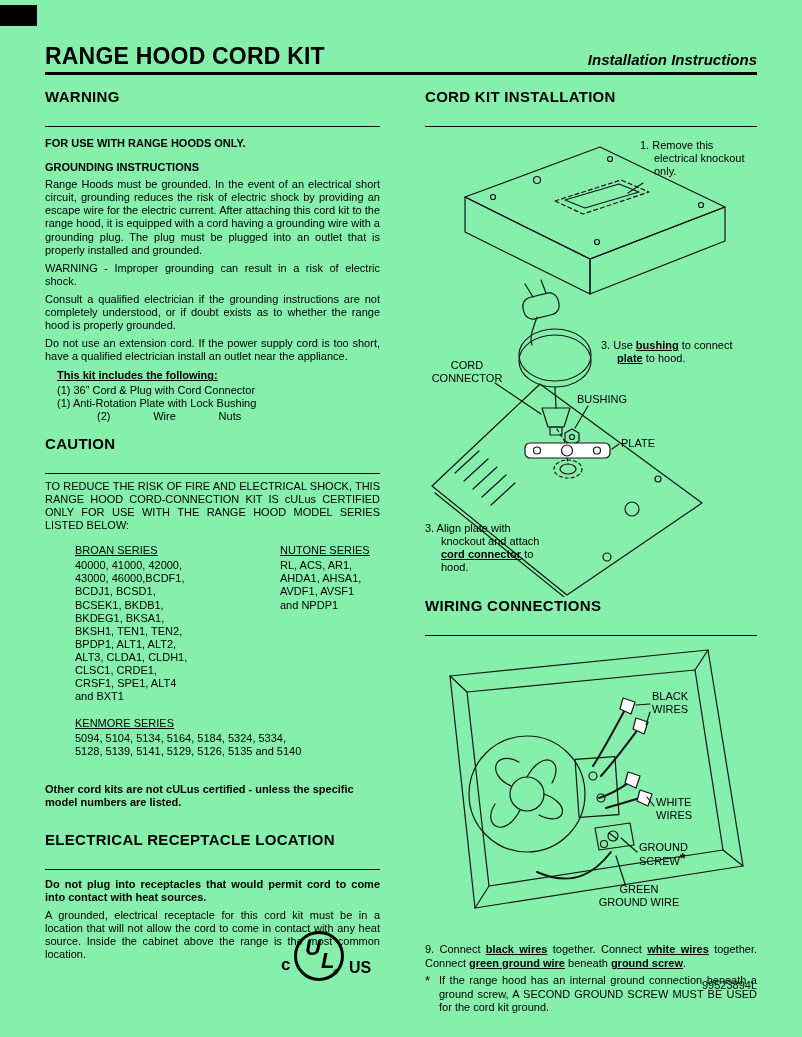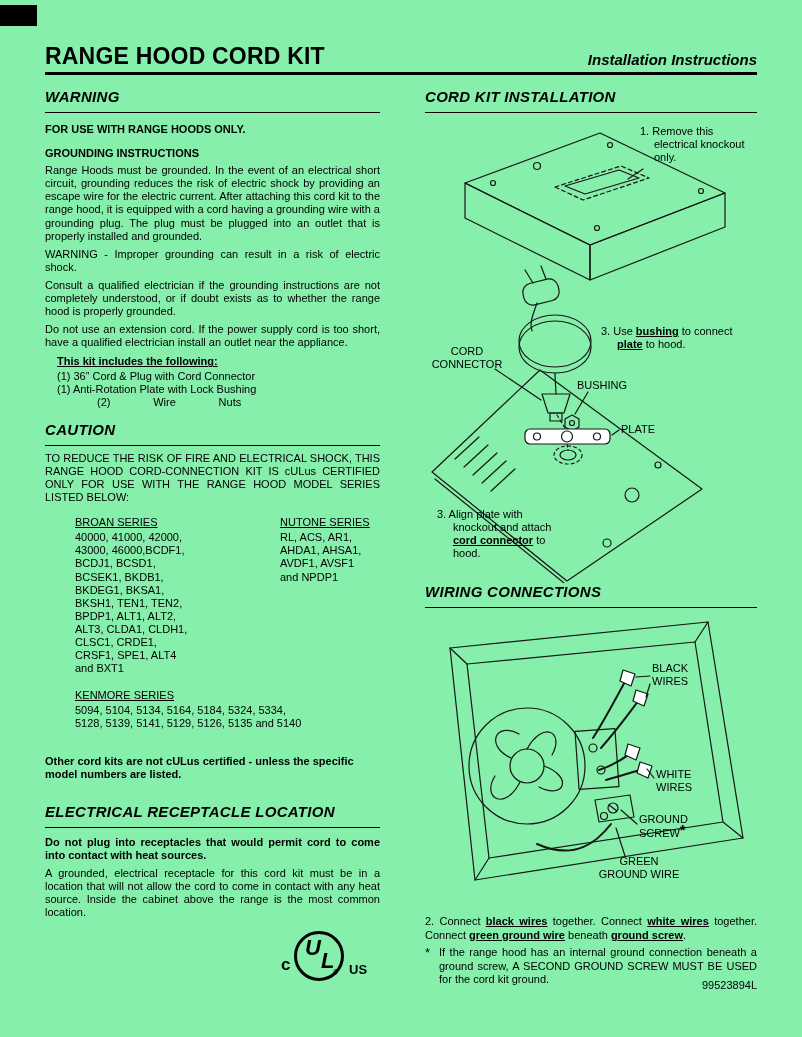--- a/index.html
+++ b/index.html
@@ -10,21 +10,21 @@
   .reg-mark { position:absolute; left:0; top:5px; width:37px; height:21px; background:#000; }
 
   .doc-header { position:absolute; left:45px; right:45px; top:28px; height:42px; display:flex; justify-content:space-between; align-items:flex-end; }
   .doc-title { font-size:23px; font-weight:bold; letter-spacing:0.2px; }
   .doc-subtitle { font-size:15px; font-weight:bold; font-style:italic; padding-bottom:2px; }
   .header-rule { position:absolute; left:45px; right:45px; top:72px; height:3px; background:#000; }
 
   .col-left  { position:absolute; left:45px;  top:88px; width:335px; }
   .col-right { position:absolute; left:425px; top:88px; width:332px; height:930px; }
 
-  .sec-heading { font-size:15px; font-weight:bold; font-style:italic; letter-spacing:0.3px; line-height:18px; padding-bottom:6px; border-bottom:1.5px solid #000; margin:0 0 10px; }
+  .sec-heading { font-size:15px; font-weight:bold; letter-spacing:0.3px; line-height:18px; padding-bottom:20px; border-bottom:1.5px solid #000; margin:0 0 10px; }
   .caution-h { margin:12px 0 6px; }
   .erl-h { margin:22px 0 8px; }
 
   .col-left p, .kit-item, .series, .kenmore, .lbl, .step4, .footnote, .part-number { font-size:11px; line-height:13.1px; }
   .col-left p { margin:0 0 5px; }
   .j { text-align:justify; }
   .b { font-weight:bold; }
   .u { text-decoration:underline; }
   .for-use { margin-bottom:11px !important; }
   .grounding-h { margin-bottom:4px !important; }
@@ -44,41 +44,41 @@
   .fig1 { position:relative; height:460px; }
   .fig2 { position:relative; height:288px; }
   .fig1 svg, .fig2 svg { position:absolute; left:0; top:0; }
   .lbl { position:absolute; }
   .bu { font-weight:bold; text-decoration:underline; }
   .step1 { left:215px; top:2px;  width:113px; padding-left:14px; text-indent:-14px; }
   .cc    { left:5px;   top:222px; width:74px; text-align:center; }
   .bsh   { left:152px; top:256px; }
   .plt   { left:196px; top:300px; }
   .step2 { left:176px; top:202px; width:152px; padding-left:16px; text-indent:-16px; }
-  .step3 { left:12px;     top:385px; width:132px; padding-left:16px; text-indent:-16px; }
+  .step3 { left:0;     top:385px; width:132px; padding-left:16px; text-indent:-16px; }
 
   .blk { left:227px; top:44px; }
   .wht { left:231px; top:150px; }
   .gsc { left:214px; top:195px; }
   .gs-star { font-size:14px; font-weight:bold; position:relative; top:-2px; }
   .grn { left:168px; top:237px; text-align:center; width:92px; }
 
   .step4 { margin-top:8px; line-height:14px; text-align:justify; }
   .footnote { margin-top:4px; display:flex; }
   .fn-mark { width:14px; font-size:13px; }
   .fn-text { flex:1; line-height:13.5px; text-align:justify; }
   .part-number { position:absolute; right:0; top:891px; }
 
   .ul-logo { position:absolute; left:236px; top:843px; width:96px; height:60px; }
   .ul-c { position:absolute; left:0; bottom:16px; font-size:17px; font-weight:bold; }
   .ul-circle { position:absolute; left:13px; top:0; width:50px; height:50px; border:3px solid #000; border-radius:50%; }
   .ul-u { position:absolute; left:8px;  top:1px;  font-size:22px; font-weight:bold; font-style:italic; }
   .ul-l { position:absolute; left:24px; top:14px; font-size:22px; font-weight:bold; font-style:italic; }
   .ul-reg { position:absolute; right:3px; bottom:2px; font-size:7px; }
-  .ul-us { position:absolute; left:68px; bottom:14px; font-size:13px; font-weight:bold; }
+  .ul-us { position:absolute; left:68px; bottom:14px; font-size:16px; font-weight:bold; }
 </style>
 </head>
 <body>
 
 <div class="page">
   <div class="reg-mark"></div>
 
   <header class="doc-header">
     <h1 class="doc-title">RANGE HOOD CORD KIT</h1>
     <div class="doc-subtitle">Installation Instructions</div>
@@ -259,21 +259,21 @@
 WIRES</div>
       <div class="lbl gsc">
         <span class="prelines">GROUND
 SCREW</span><span class="gs-star">*</span>
       </div>
       <div class="lbl grn prelines">GREEN
 GROUND WIRE</div>
     </div>
 
     <div class="step4">
-      <span>2. Connect </span><span class="bu">black wires</span><span> together. Connect </span><span class="bu">white wires</span><span> together. Connect </span><span class="bu">green ground wire</span><span> beneath </span><span class="bu">ground screw</span><span>.</span>
+      <span>9. Connect </span><span class="bu">black wires</span><span> together. Connect </span><span class="bu">white wires</span><span> together. Connect </span><span class="bu">green ground wire</span><span> beneath </span><span class="bu">ground screw</span><span>.</span>
     </div>
 
     <div class="footnote">
       <span class="fn-mark">*</span>
       <span class="fn-text">If the range hood has an internal ground connection beneath a ground screw, A SECOND GROUND SCREW MUST BE USED for the cord kit ground.</span>
     </div>
 
     <div class="part-number">99523894L</div>
   </section>
 </div>

